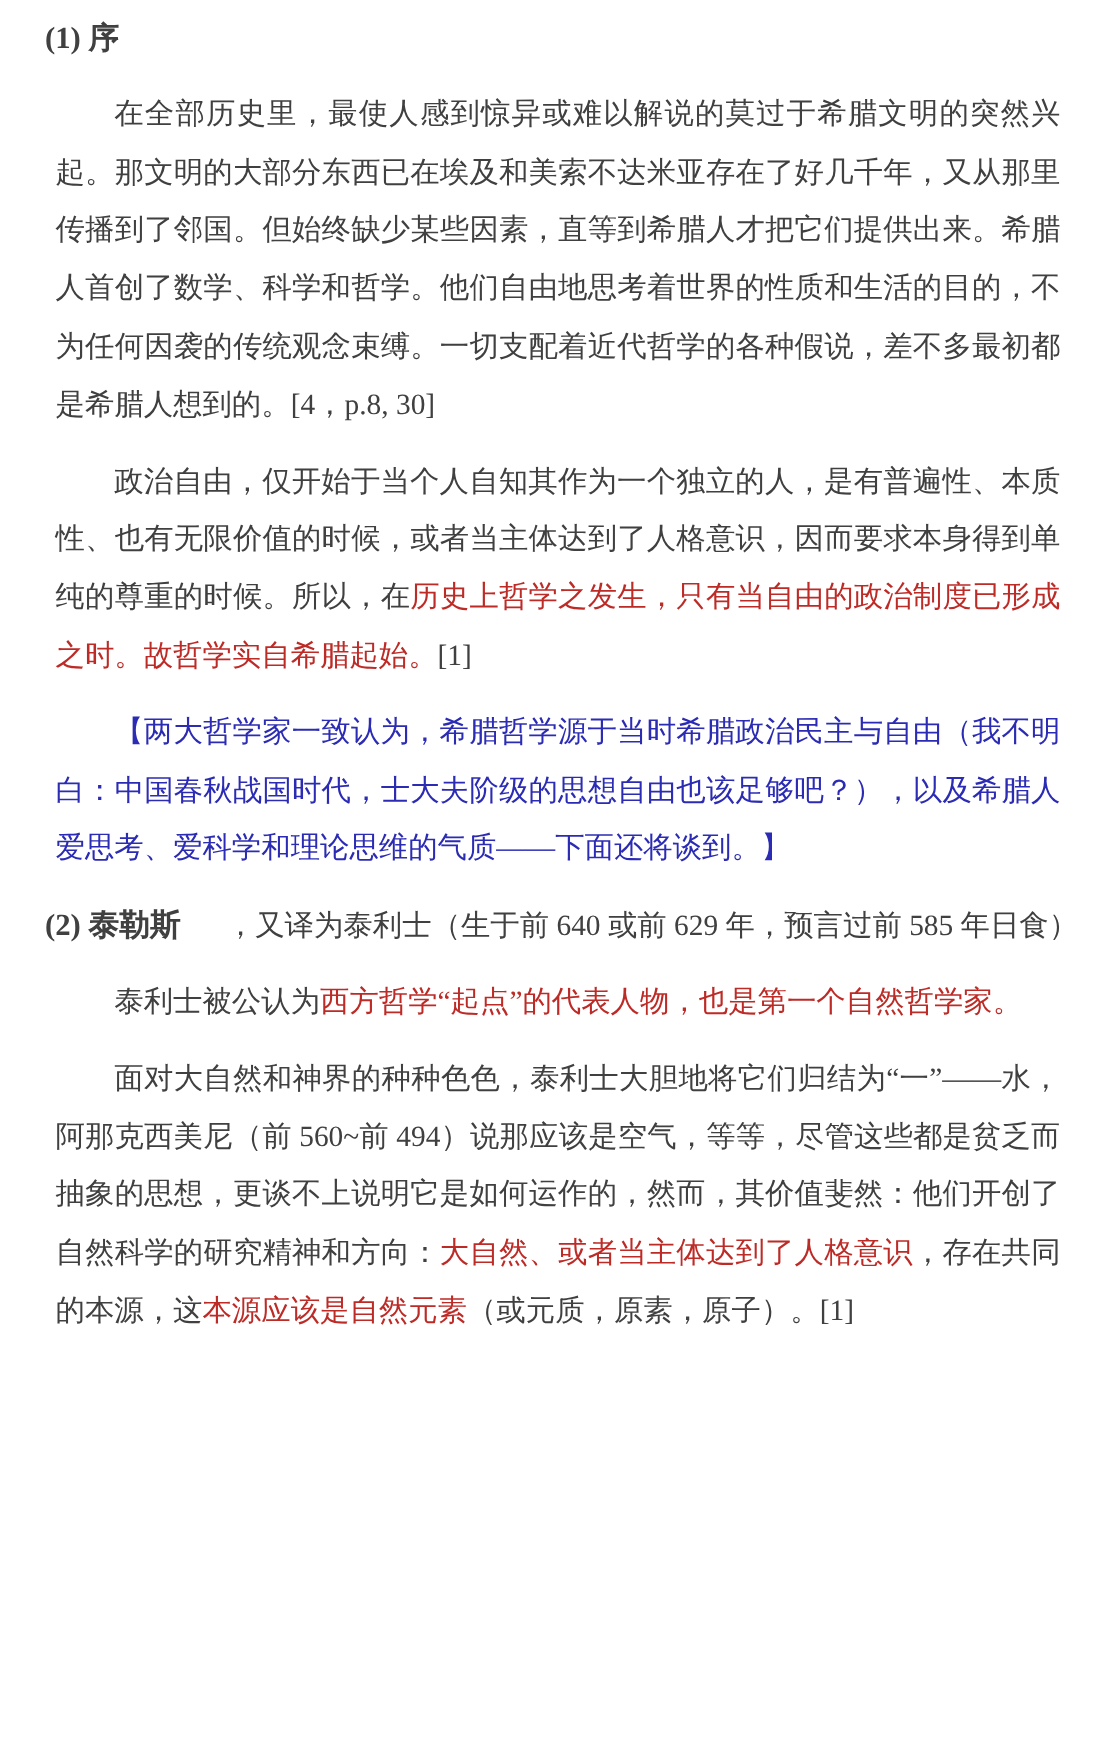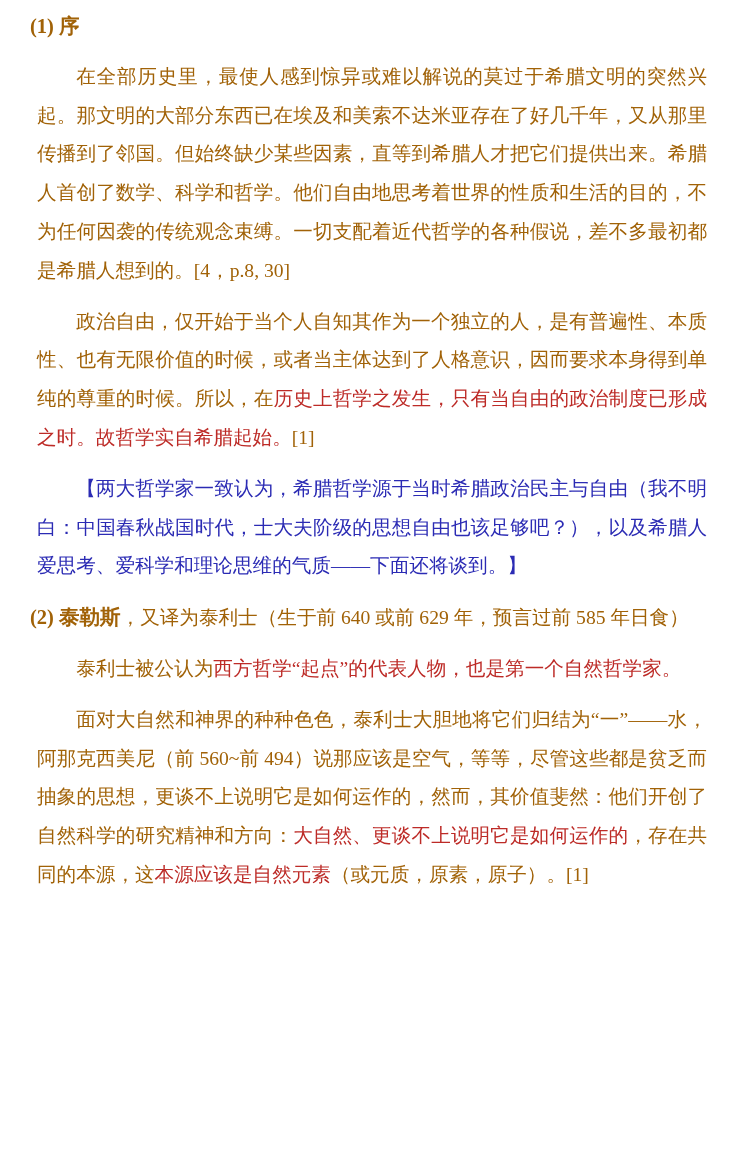--- a/index.html
+++ b/index.html
@@ -29,22 +29,23 @@
   }
   .head {
     margin: 0;
     text-indent: 5px;
     font-weight: 700;
     font-size: 20.5px;
   }
   .head .regular {
     font-weight: 400;
     font-size: 19.6px;
+    margin-left: 30px;
   }
-  .run-black { color: #a16207; }
+  .run-black { color: #404040; }
   .run-blue  { color: #2b2bb4; }
   .run-red   { color: #bd2b27; }
 </style>
 </head>
 <body>
 
 <div class="doc">
 
   <p class="head">
     <span class="run-black">(1) 序</span>
@@ -66,16 +67,16 @@
 
   <p class="head">
     <span class="run-black">(2) 泰勒斯</span><span class="regular run-black">，又译为泰利士（生于前 640 或前 629 年，预言过前 585 年日食）</span>
   </p>
 
   <p class="para">
     <span class="run-black">泰利士被公认为</span><span class="run-red">西方哲学“起点”的代表人物，也是第一个自然哲学家。</span>
   </p>
 
   <p class="para">
-    <span class="run-black">面对大自然和神界的种种色色，泰利士大胆地将它们归结为“一”——水，阿那克西美尼（前 560~前 494）说那应该是空气，等等，尽管这些都是贫乏而抽象的思想，更谈不上说明它是如何运作的，然而，其价值斐然：他们开创了自然科学的研究精神和方向：</span><span class="run-red">大自然、更谈不上说明它是如何运作的</span><span class="run-black">，存在共同的本源，这</span><span class="run-red">本源应该是自然元素</span><span class="run-black">（或元质，原素，原子）。[1]</span>
+    <span class="run-black">面对大自然和神界的种种色色，泰利士大胆地将它们归结为“一”——水，阿那克西美尼（前 560~前 494）说那应该是空气，等等，尽管这些都是贫乏而抽象的思想，更谈不上说明它是如何运作的，然而，其价值斐然：他们开创了自然科学的研究精神和方向：</span><span class="run-red">大自然、或者当主体达到了人格意识</span><span class="run-black">，存在共同的本源，这</span><span class="run-red">本源应该是自然元素</span><span class="run-black">（或元质，原素，原子）。[1]</span>
   </p>
 
 </div>
 
 </body></html>

